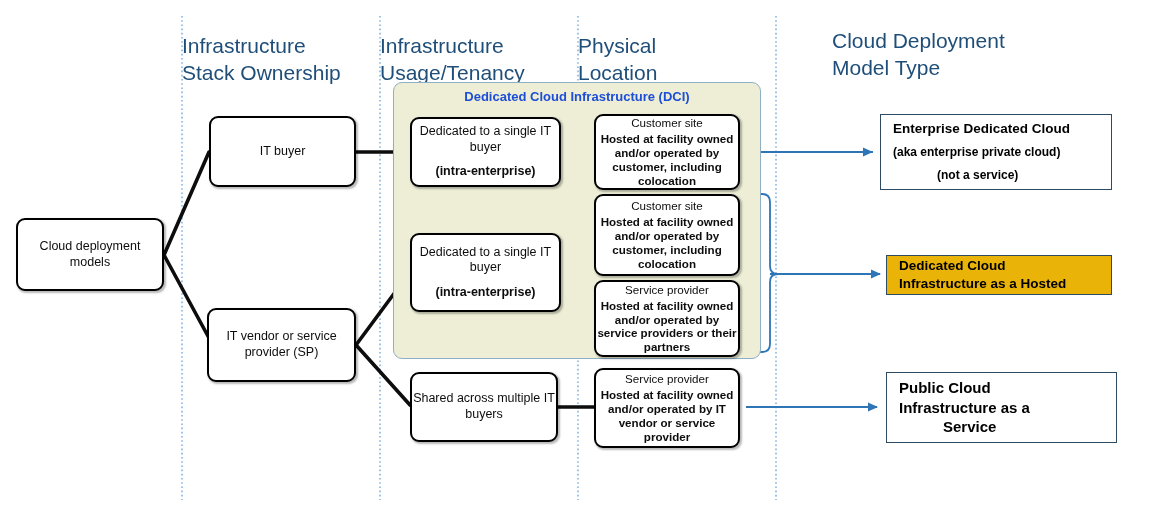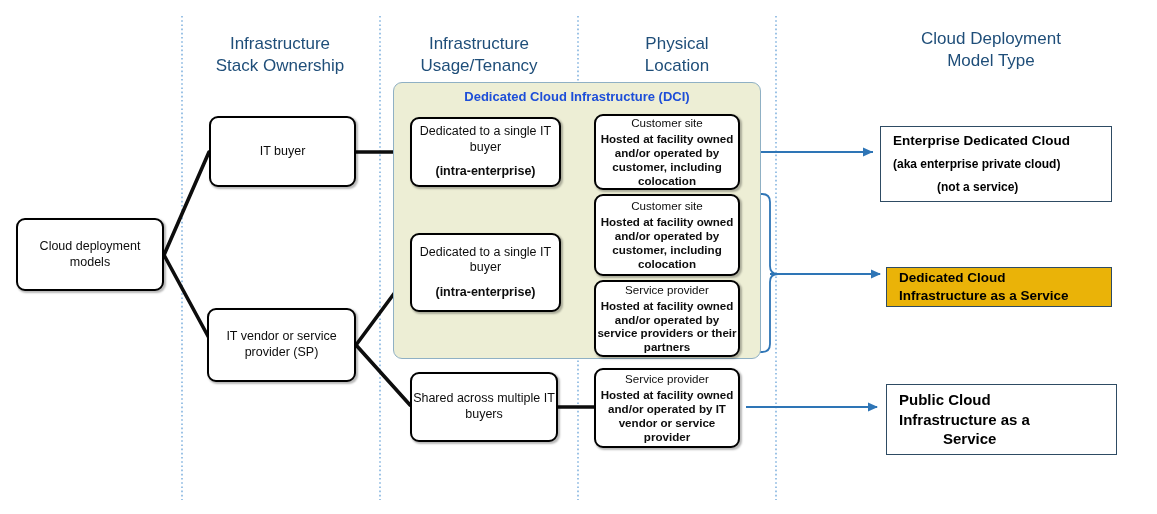--- a/index.html
+++ b/index.html
@@ -22,23 +22,22 @@
     left: 0; top: 0;
     width: 1157px;
     height: 514px;
     pointer-events: none;
   }
 
   
   .col-header {
     position: absolute;
     color: #1f4e79;
-    font-size: 17px;
+    font-size: 21px;
     line-height: 1.28;
-    text-align: center;
     white-space: pre-line;
   }
 
   
   .dci-group {
     position: absolute;
     background: #edeed5;
     border: 1px solid #8fb0c4;
     border-radius: 9px;
     box-sizing: border-box;
@@ -86,21 +85,20 @@
   .outcome {
     position: absolute;
     box-sizing: border-box;
     border: 1px solid #2e4b63;
     background: #ffffff;
     display: flex;
     flex-direction: column;
     justify-content: center;
     padding-left: 12px;
     color: #000000;
-    margin-top: 12px;
   }
   .outcome.shaded { background: #eab308; }
   .outcome .t1 { font-weight: bold; }
   .outcome .t2 { font-weight: bold; }
   .outcome .t3 { font-weight: bold; padding-left: 44px; }
 
   .outcome.o1 { font-size: 13px; line-height: 1.15; }
   .outcome.o1 .t1 { font-size: 13.5px; margin-bottom: 9px; }
   .outcome.o1 .t2 { font-size: 12px; margin-bottom: 9px; }
   .outcome.o1 .t3 { font-size: 12px; }
@@ -217,21 +215,21 @@
   </div>
 
   <div class="outcome o1" style="left:880px; top:114px; width:232px; height:76px;">
     <span class="t1">Enterprise Dedicated Cloud</span>
     <span class="t2">(aka enterprise private cloud)</span>
     <span class="t3">(not a service)</span>
   </div>
 
   <div class="outcome o2 shaded" style="left:886px; top:255px; width:226px; height:40px;">
     <span class="t1">Dedicated Cloud</span>
-    <span class="t2">Infrastructure as a Service</span>
+    <span class="t2">Infrastructure as a Hosted</span>
   </div>
 
   <div class="outcome o3" style="left:886px; top:372px; width:231px; height:71px;">
     <span class="t1">Public Cloud</span>
     <span class="t2">Infrastructure as a</span>
     <span class="t3">Service</span>
   </div>
 
 </div>
 

